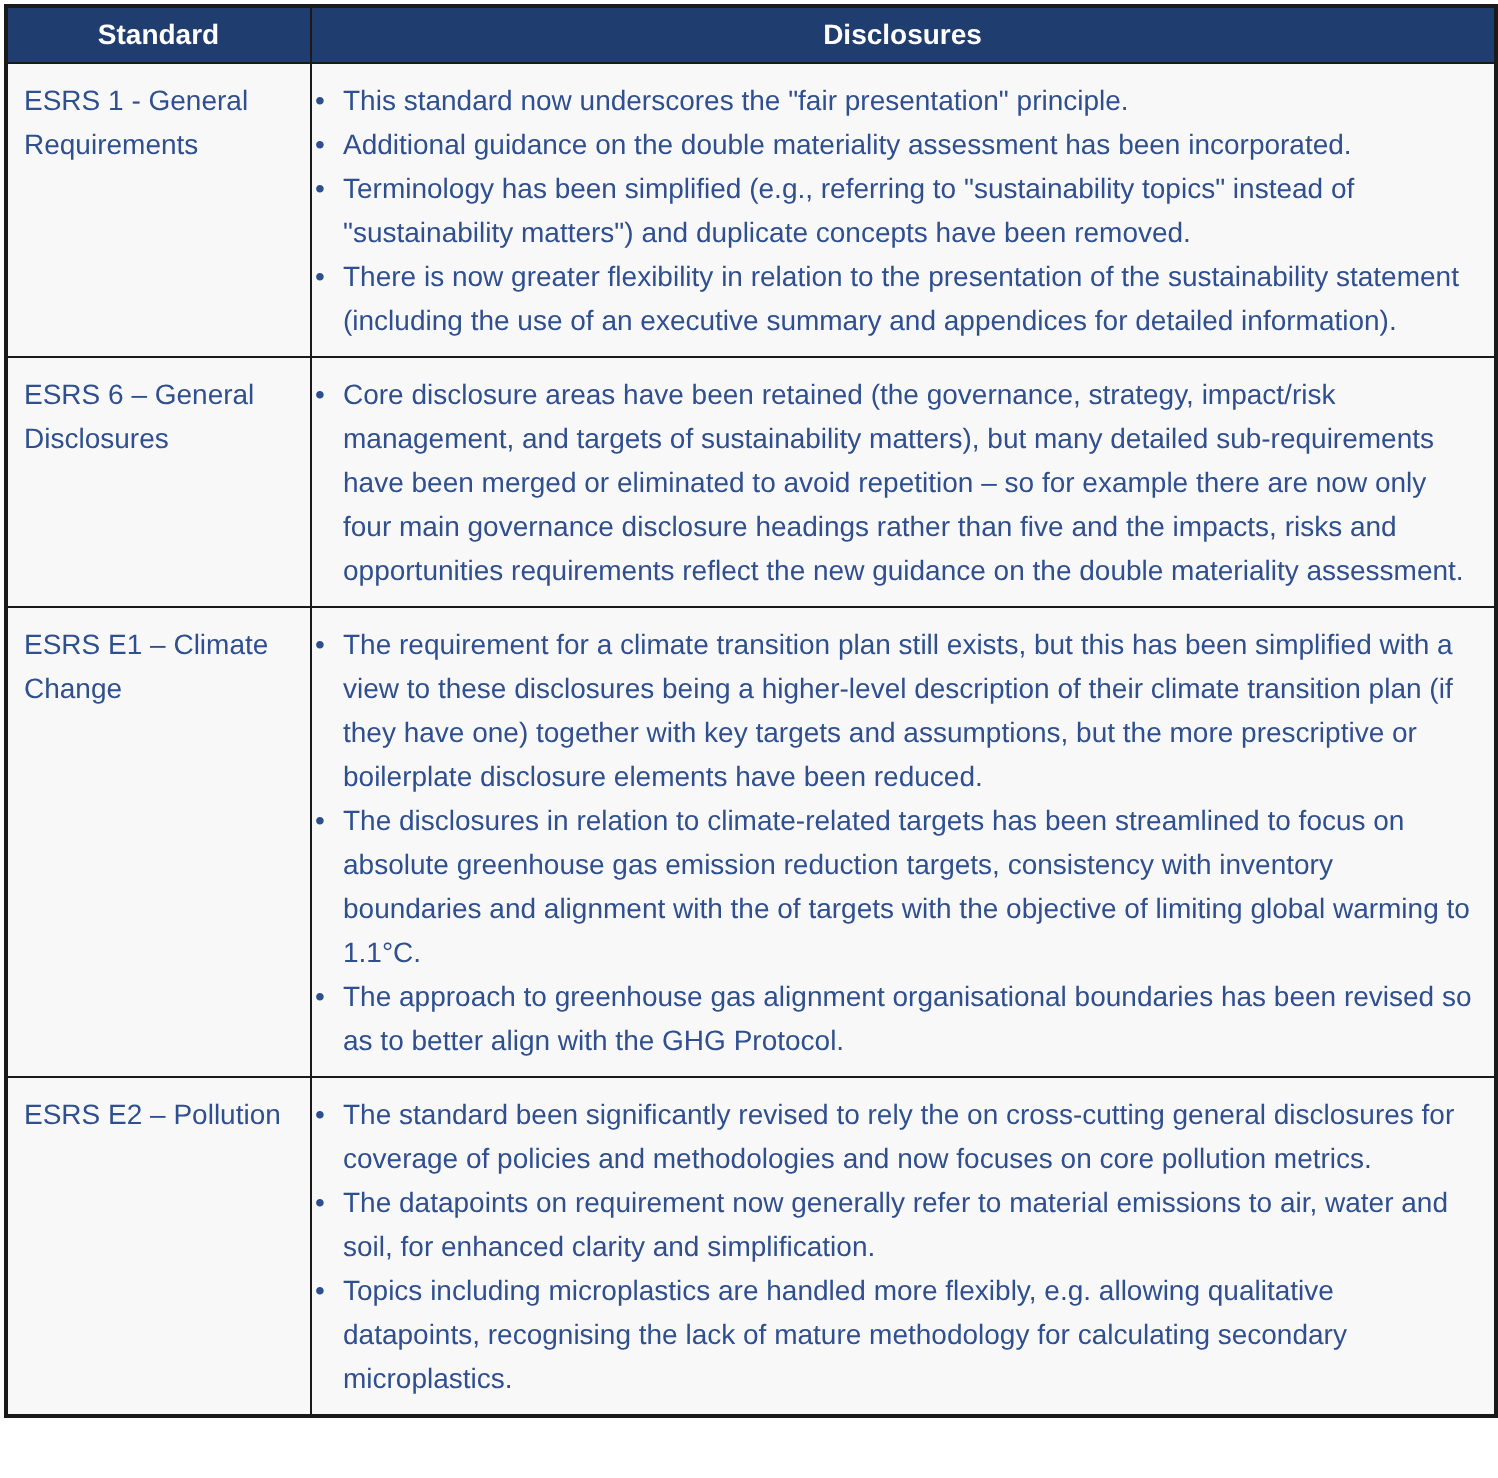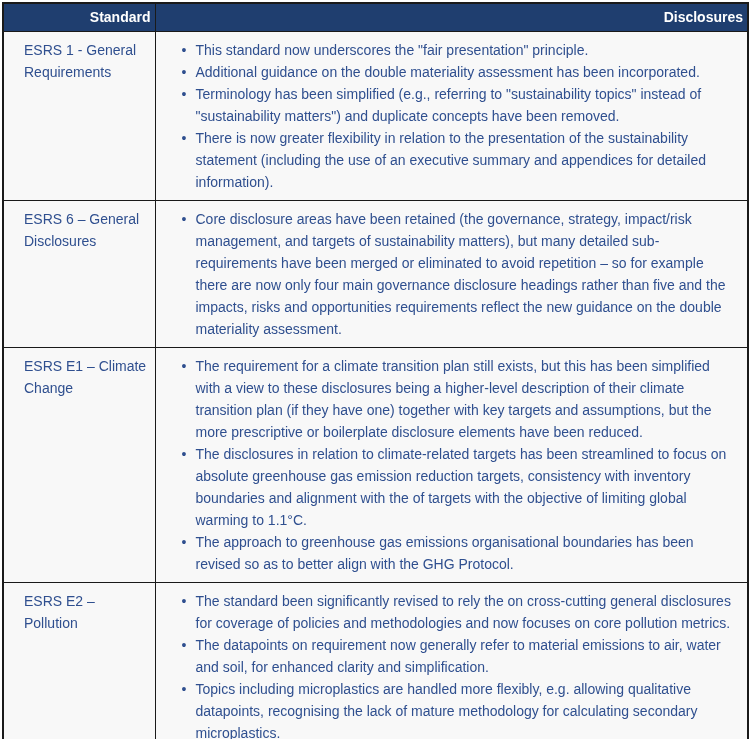--- a/index.html
+++ b/index.html
@@ -28,35 +28,35 @@
   th, td {
     border: 1px solid var(--border, #1a1a1a);
     vertical-align: top;
     box-sizing: border-box;
   }
   thead th {
     background: var(--header-bg, #1f3e6f);
     color: var(--header-text, #ffffff);
     font-size: 14px;
     font-weight: bold;
-    text-align: right;
+    text-align: center;
     height: 28px;
     padding: 5px 4px;
     line-height: 16px;
   }
   td.std-cell {
     color: var(--body-text, #2f4f8f);
     font-size: 14px;
     line-height: 22px;
-    padding: 7px 6px 7px 20px;
+    padding: 7px 6px 7px 8px;
     background: var(--cell-bg, #f8f8f8);
     margin-left: 24px;
   }
   td.desc-cell {
-    padding: 7px 10px 7px 24px;
+    padding: 7px 10px 7px 0;
     background: var(--cell-bg, #f8f8f8);
   }
   ul.bullets {
     margin: 0;
     padding: 0;
     list-style: none;
   }
   ul.bullets li {
     position: relative;
     padding-left: 16px;
@@ -106,21 +106,21 @@
             <li>Core disclosure areas have been retained (the governance, strategy, impact/risk management, and targets of sustainability matters), but many detailed sub-requirements have been merged or eliminated to avoid repetition – so for example there are now only four main governance disclosure headings rather than five and the impacts, risks and opportunities requirements reflect the new guidance on the double materiality assessment.</li>
           </ul>
         </td>
       </tr>
       <tr>
         <td class="std-cell">ESRS E1 – Climate Change</td>
         <td class="desc-cell">
           <ul class="bullets">
             <li>The requirement for a climate transition plan still exists, but this has been simplified with a view to these disclosures being a higher-level description of their climate transition plan (if they have one) together with key targets and assumptions, but the more prescriptive or boilerplate disclosure elements have been reduced.</li>
             <li>The disclosures in relation to climate-related targets has been streamlined to focus on absolute greenhouse gas emission reduction targets, consistency with inventory boundaries and alignment with the of targets with the objective of limiting global warming to 1.1°C.</li>
-            <li>The approach to greenhouse gas emissions organisational boundaries has been revised so as to better align with the GHG Protocol.</li>
+            <li>The approach to greenhouse gas alignment organisational boundaries has been revised so as to better align with the GHG Protocol.</li>
           </ul>
         </td>
       </tr>
       <tr>
         <td class="std-cell">ESRS E2 – Pollution</td>
         <td class="desc-cell">
           <ul class="bullets">
             <li>The standard been significantly revised to rely the on cross-cutting general disclosures for coverage of policies and methodologies and now focuses on core pollution metrics.</li>
             <li>The datapoints on requirement now generally refer to material emissions to air, water and soil, for enhanced clarity and simplification.</li>
             <li>Topics including microplastics are handled more flexibly, e.g. allowing qualitative datapoints, recognising the lack of mature methodology for calculating secondary microplastics.</li>

